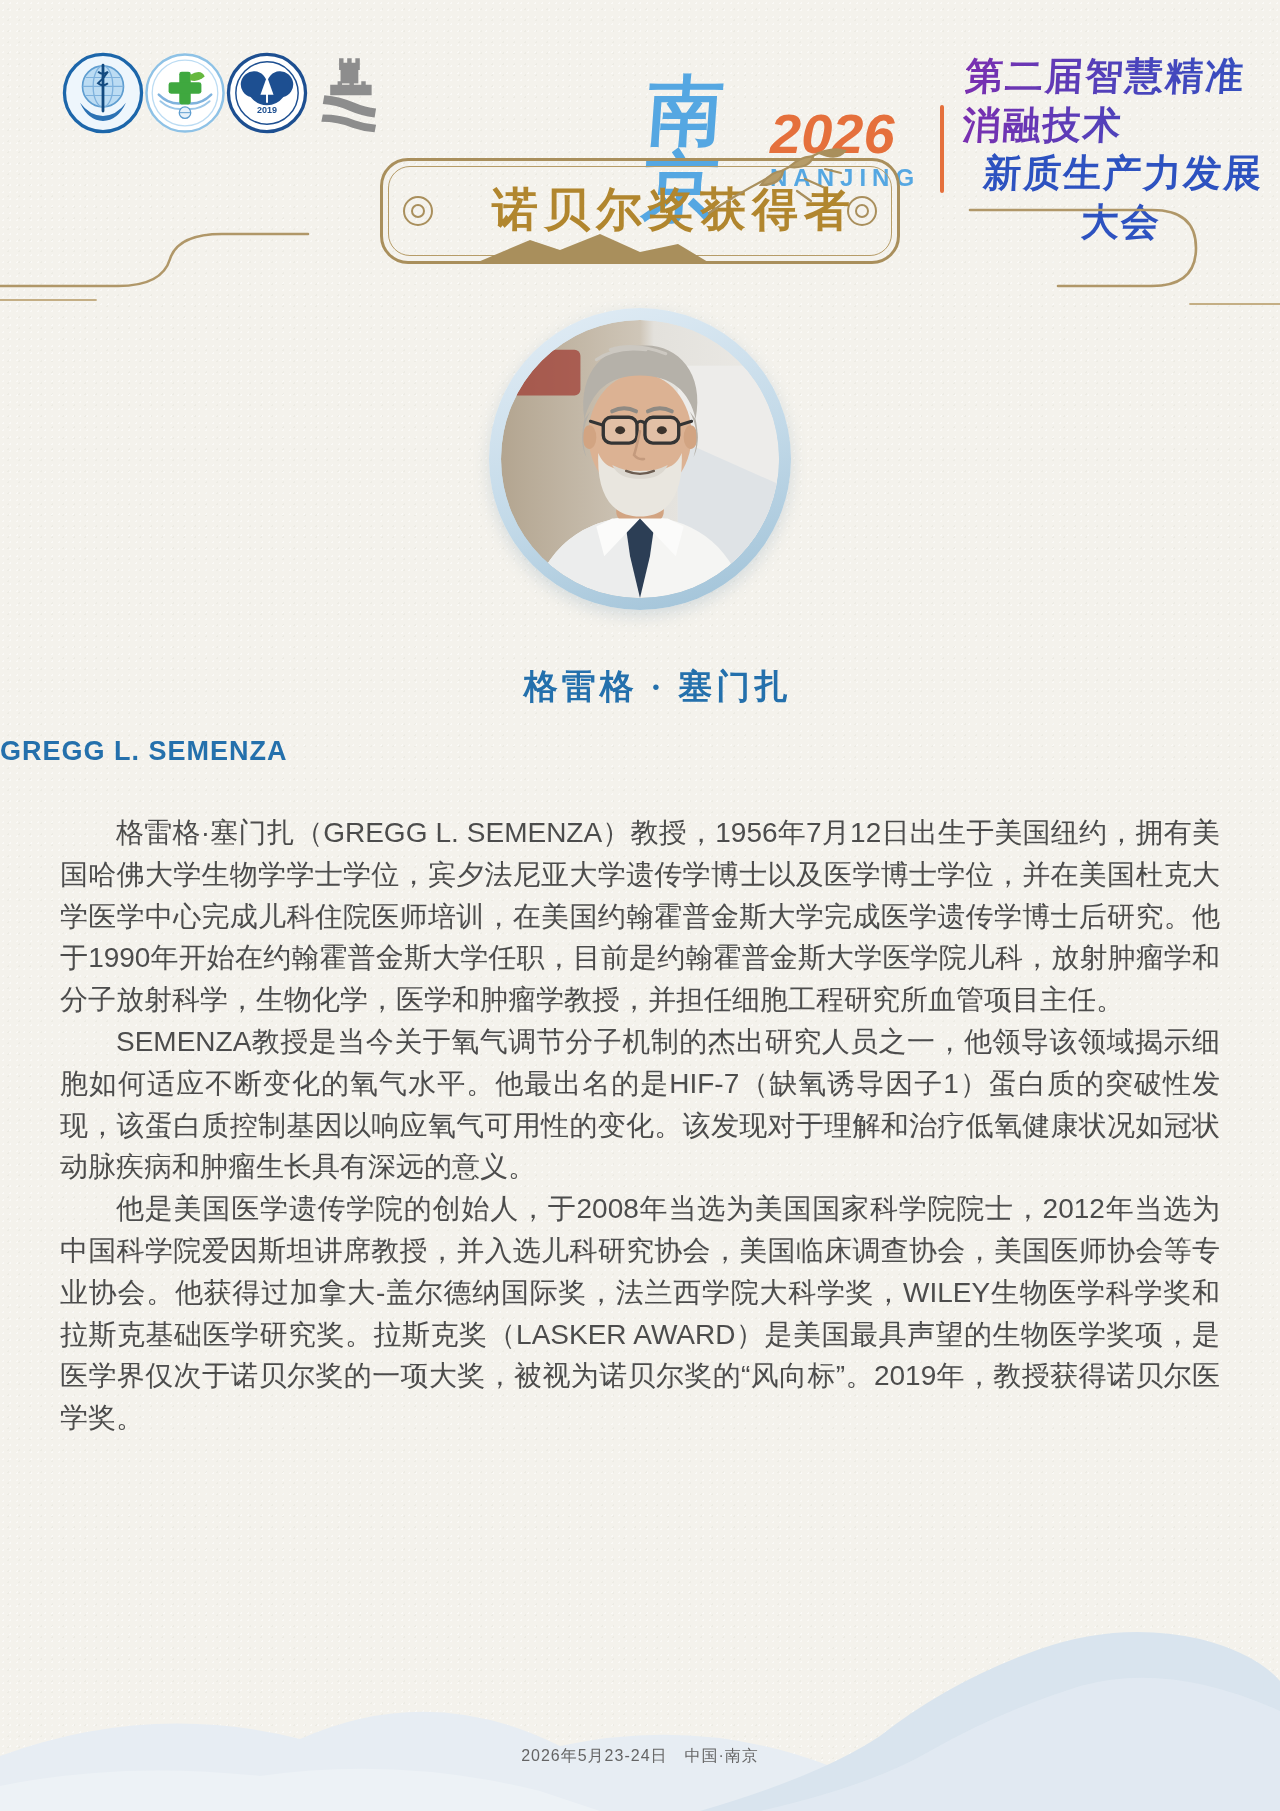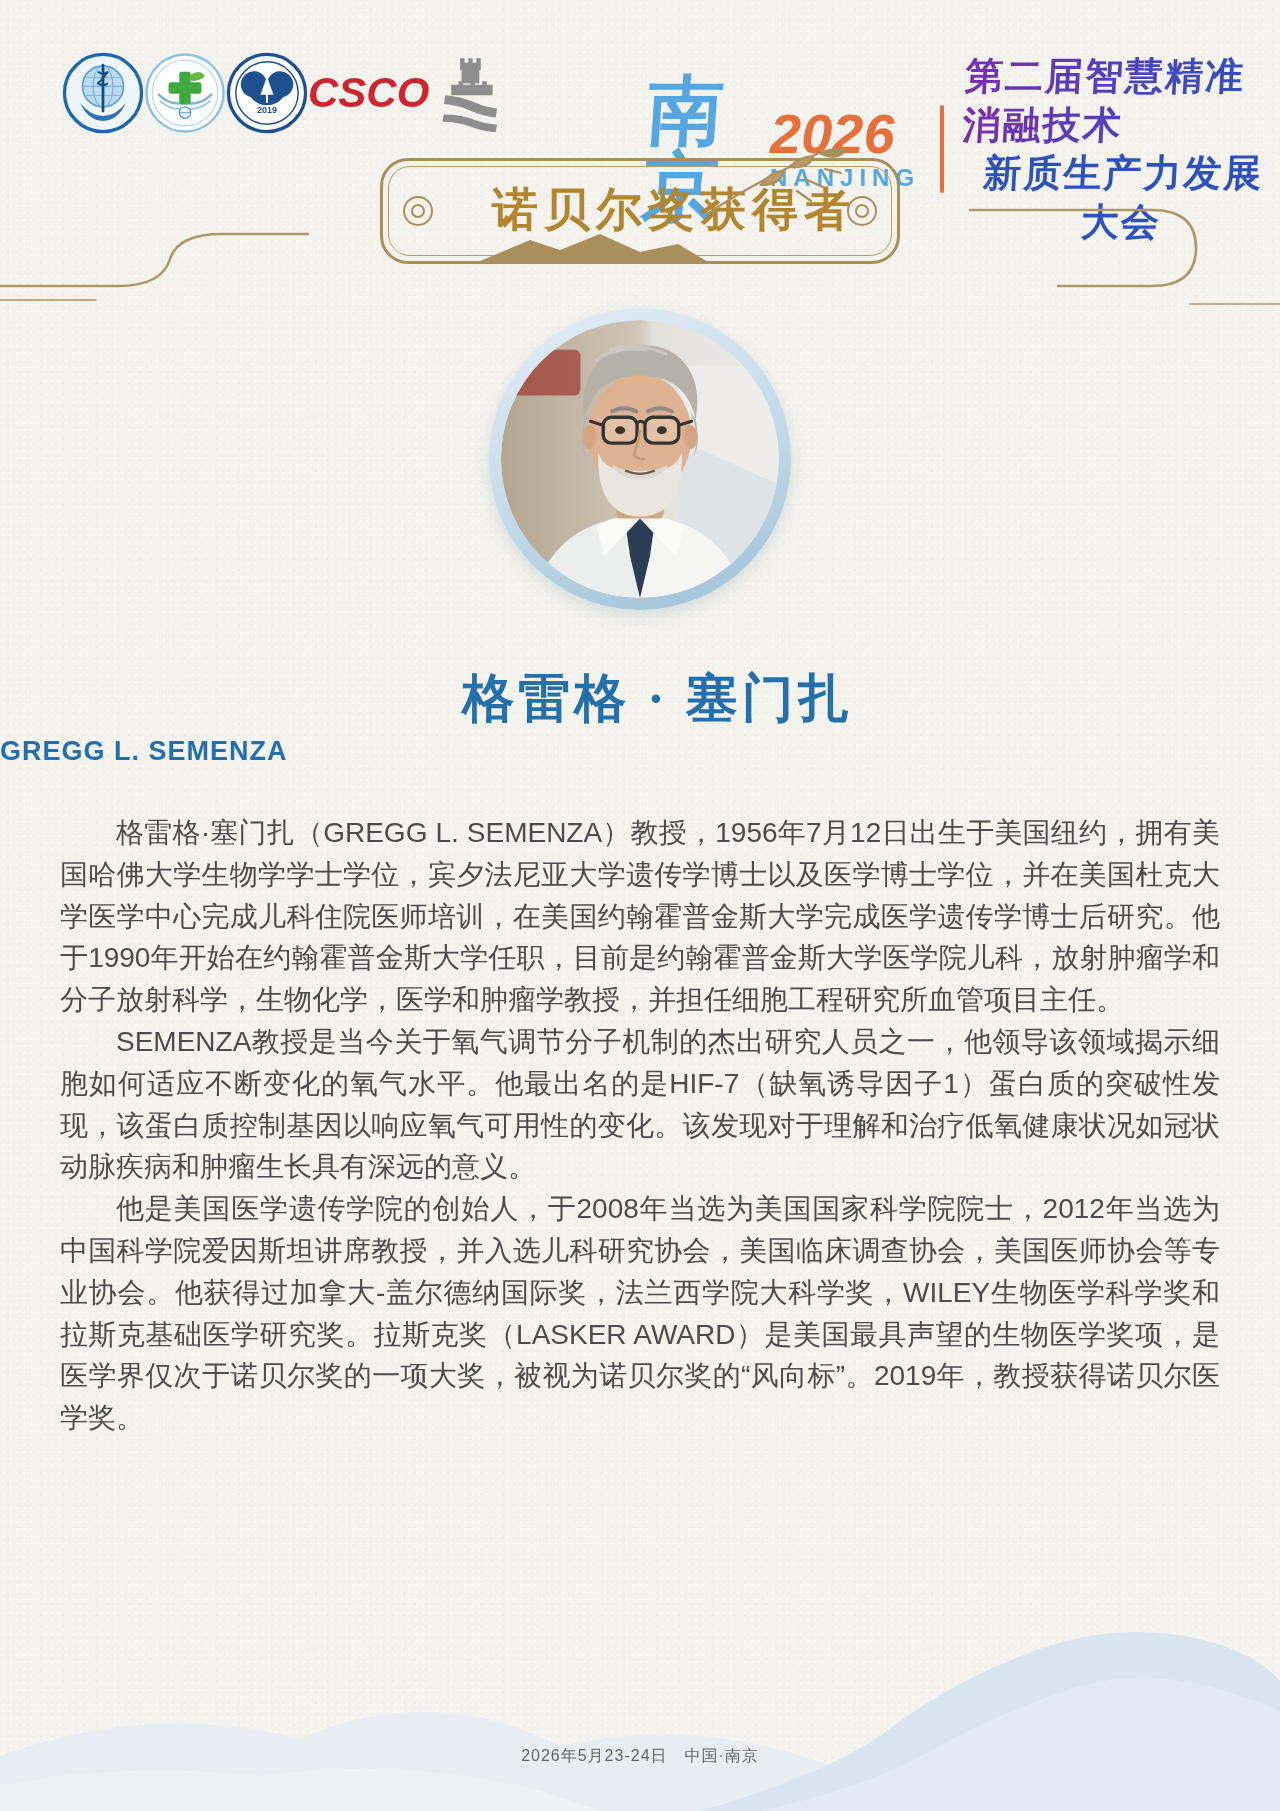--- a/index.html
+++ b/index.html
@@ -76,21 +76,21 @@
     background:linear-gradient(160deg,#e4eef6 0%,#c2d9e8 55%,#9dc0d6 100%);
     box-shadow:0 6px 16px rgba(120,150,175,.25);
     display:flex; align-items:center; justify-content:center;
   }
   .portrait { width:278px; height:278px; border-radius:50%; overflow:hidden; }
 
   
   .name-cn {
     position:absolute; top:664px; width:100%; text-align:center;
     font-family:"Liberation Serif","DejaVu Serif",serif;
-    font-size:52px; font-weight:700; color:#2470ac; letter-spacing:4px;padding-left:36px;
+    font-size:34px; font-weight:700; color:#2470ac; letter-spacing:4px;padding-left:36px;
   }
   .name-en {
     position:absolute; top:736px; width:100%; text-align:left;
     font-size:27px; font-weight:700; color:#2470ac; letter-spacing:1px;
   }
 
   
   .bio {
     position:absolute; top:812px; left:60px; width:1160px;
     font-size:28px; line-height:41.8px; color:#4c4c4c; text-align:justify;
@@ -134,21 +134,20 @@
       <line x1="43" y1="74" x2="57" y2="74" stroke="#5e9dd0" stroke-width="1.2"></line>
     </svg>
     <svg class="logo-circle" viewBox="0 0 100 100">
       <circle cx="50" cy="50" r="47" fill="#ffffff" stroke="#1d4f91" stroke-width="4"></circle>
       <circle cx="50" cy="50" r="38" fill="none" stroke="#1d4f91" stroke-width="1.8"></circle>
       <path d="M30,55 a16,16 0 1 1 20,-16 a16,16 0 1 1 20,16 q-8,10 -20,10 q-12,0 -20,-10z" fill="#1d4f91"></path>
       <path d="M50,30 l8,22 h-16z" fill="#ffffff"></path>
       <line x1="50" y1="38" x2="50" y2="62" stroke="#ffffff" stroke-width="2.4"></line>
       <text x="50" y="74" text-anchor="middle" font-size="11" font-weight="bold" fill="#1d4f91" font-family="Liberation Sans, sans-serif">2019</text>
     </svg>
-    <div class="csco">CSCO</div>
     <svg class="wall-icon" viewBox="0 0 100 110">
       <g fill="#8d8d8d">
         <path d="M42,8 h6 v6 h5 v-6 h6 v6 h5 v-6 h6 v16 h-28z"></path>
         <rect x="44" y="22" width="24" height="20"></rect>
         <path d="M30,44 h10v-5h6v5h10v-5h6v5h10v-5h6v5h8 v14 h-56z"></path>
         <path d="M22,58 q22,2 40,10 q16,7 30,8 l-2,12 q-18,-2 -34,-9 q-18,-8 -36,-9z"></path>
         <path d="M20,84 q24,0 44,8 q14,5 28,6 l-2,10 q-16,-1 -30,-6 q-20,-8 -42,-8z"></path>
       </g>
     </svg>
   </div>

